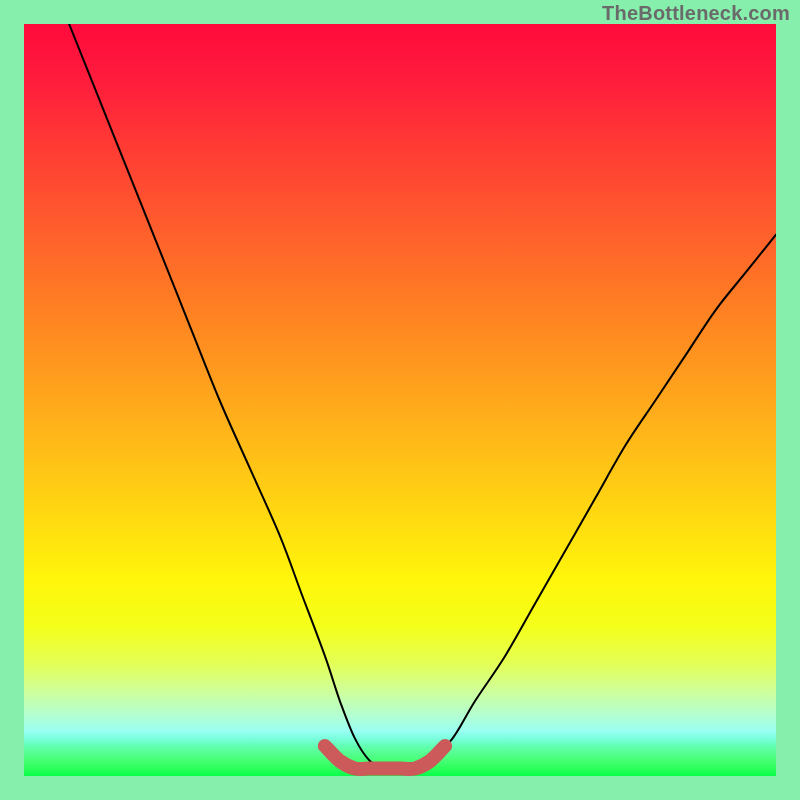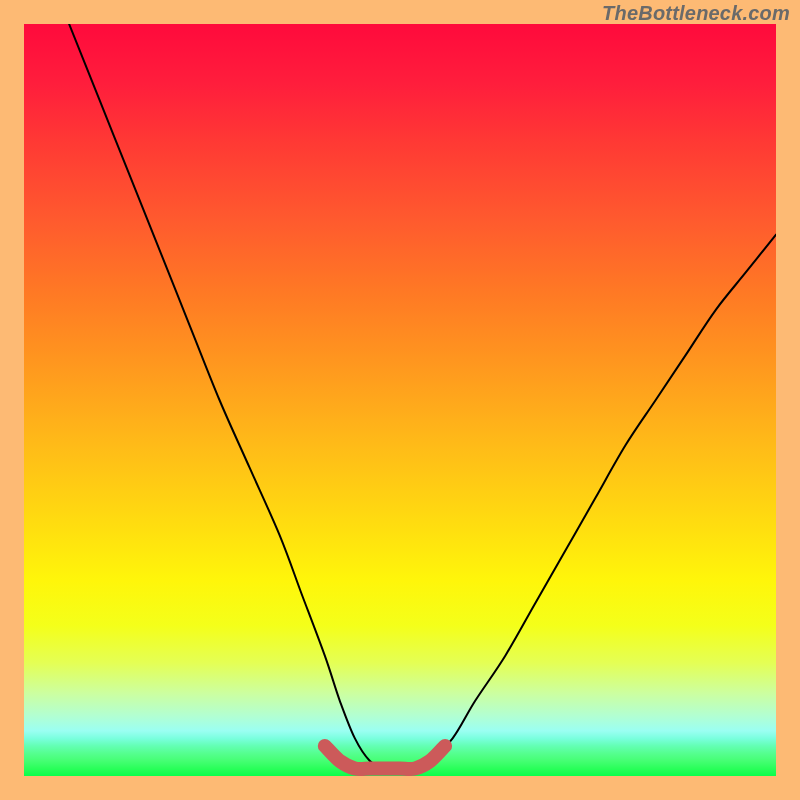--- a/index.html
+++ b/index.html
@@ -9,22 +9,21 @@
     height: 800px;
     background: #000;
     overflow: hidden;
   }
   .frame {
     position: absolute;
     left: 0;
     top: 0;
     width: 800px;
     height: 800px;
-    background: #fdba74;
-    font-style: italic;
+    background: #86efac;
   }
   .plot {
     position: absolute;
     left: 24px;
     top: 24px;
     width: 752px;
     height: 752px;
     overflow: hidden;
   }
   .gradient {

